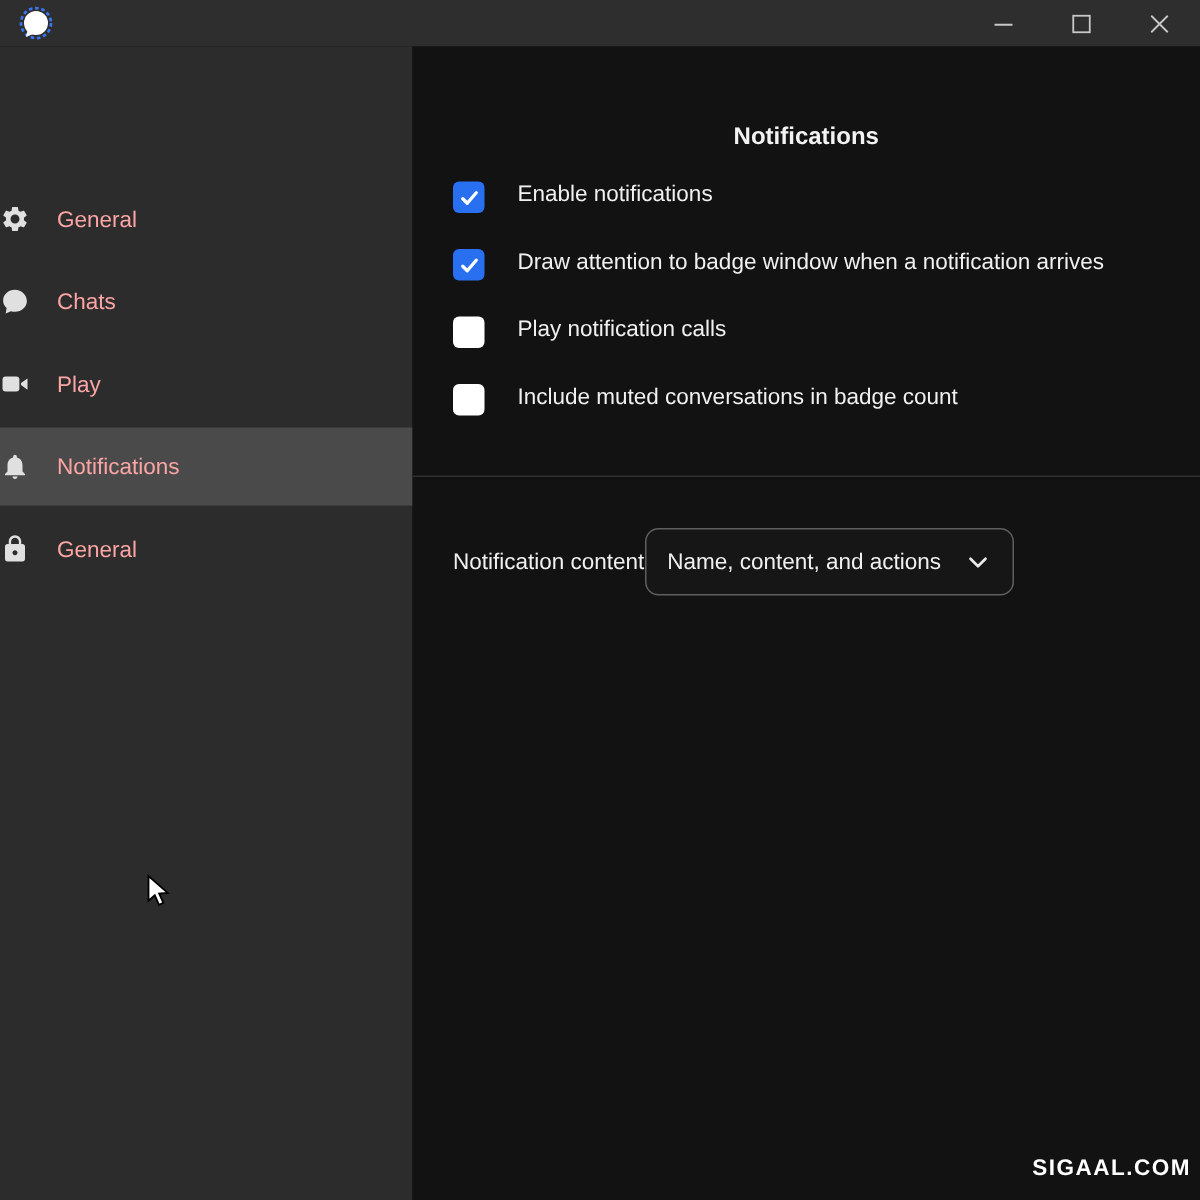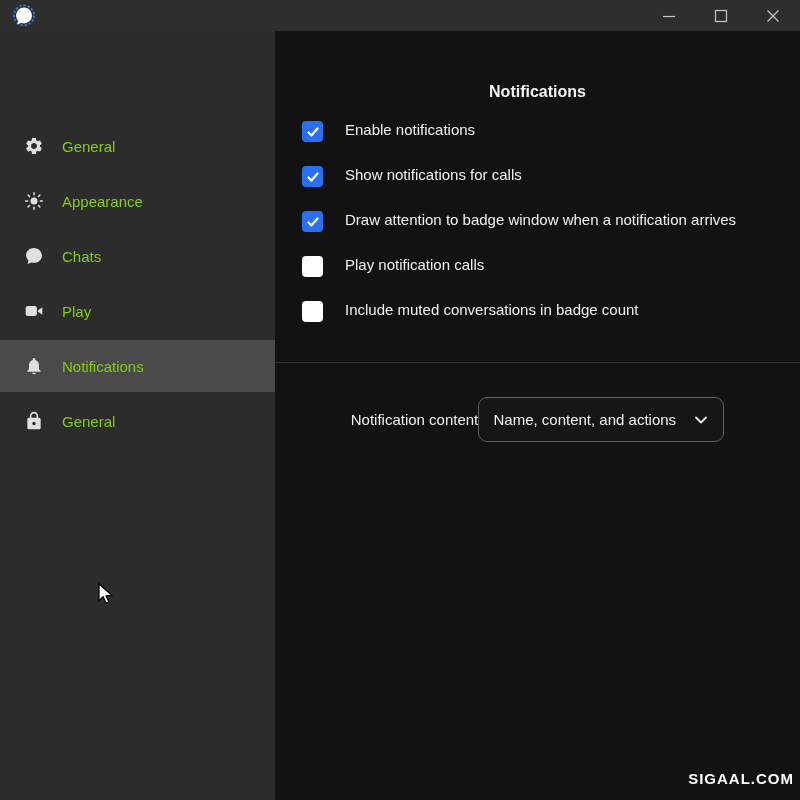--- a/index.html
+++ b/index.html
@@ -32,22 +32,21 @@
   
   .sidebar {
     position: absolute; top: 31px; left: 0;
     width: 275px; height: 769px;
     background: #2c2c2c;
     padding-top: 89px;
   }
   .nav-item {
     height: 52px; margin-bottom: 3px;
     display: flex; align-items: center;
-    padding-left: 24px;
-    color: #84cc16; font-size: 15px;
+    color: #fca5a5; font-size: 15px;
     cursor: pointer;
   }
   .nav-item.selected { background: #4a4a4a; }
   .nav-icon { width: 20px; height: 20px; margin-right: 18px; flex: 0 0 20px; }
   .nav-icon svg { width: 20px; height: 20px; display: block; }
 
   
   .main {
     position: absolute; top: 31px; left: 275px;
     width: 525px; height: 769px;
@@ -75,22 +74,22 @@
   .checkbox.checked svg { display: block; }
   .checkbox-label { font-size: 15px; color: #f0f0f0; }
 
   .divider {
     margin-top: 16px;
     height: 1px; width: 100%;
     background: #2f2f2f;
   }
 
   .content-row {
-    margin-top: 34px; padding: 0 38px;
-    display: flex; align-items: center; justify-content: center;
+    margin-top: 34px; padding: 0 27px;
+    display: flex; align-items: center; justify-content: flex-start;
   }
   .content-label { font-size: 15px; color: #f0f0f0; }
   .dropdown {
     width: 246px; height: 45px;
     border: 1px solid #5f5f5f; border-radius: 9px;
     background: #161616;
     display: flex; align-items: center; justify-content: center;
     gap: 17px;
     font-size: 15px; color: #f0f0f0;
     cursor: pointer;
@@ -140,38 +139,20 @@
 
   <div class="nav-item">
     <span class="nav-icon">
       <svg viewBox="0 0 24 24" fill="#e0e0e0">
           <path d="M19.14,12.94c0.04-0.3,0.06-0.61,0.06-0.94c0-0.32-0.02-0.64-0.07-0.94l2.03-1.58c0.18-0.14,0.23-0.41,0.12-0.61 l-1.92-3.32c-0.12-0.22-0.37-0.29-0.59-0.22l-2.39,0.96c-0.5-0.38-1.03-0.7-1.62-0.94L14.4,2.81c-0.04-0.24-0.24-0.41-0.48-0.41 h-3.84c-0.24,0-0.43,0.17-0.47,0.41L9.25,5.35C8.66,5.59,8.12,5.92,7.63,6.29L5.24,5.33c-0.22-0.08-0.47,0-0.59,0.22L2.74,8.87 C2.62,9.08,2.66,9.34,2.86,9.48l2.03,1.58C4.84,11.36,4.8,11.69,4.8,12s0.02,0.64,0.07,0.94l-2.03,1.58 c-0.18,0.14-0.23,0.41-0.12,0.61l1.92,3.32c0.12,0.22,0.37,0.29,0.59,0.22l2.39-0.96c0.5,0.38,1.03,0.7,1.62,0.94l0.36,2.54 c0.05,0.24,0.24,0.41,0.48,0.41h3.84c0.24,0,0.44-0.17,0.47-0.41l0.36-2.54c0.59-0.24,1.13-0.56,1.62-0.94l2.39,0.96 c0.22,0.08,0.47,0,0.59-0.22l1.92-3.32c0.12-0.22,0.07-0.47-0.12-0.61L19.14,12.94z M12,15.6c-1.98,0-3.6-1.62-3.6-3.6 s1.62-3.6,3.6-3.6s3.6,1.62,3.6,3.6S13.98,15.6,12,15.6z"></path>
         </svg>
     </span>
     <span class="nav-label">General</span>
   </div>
 
-  <div class="nav-item">
-    <span class="nav-icon">
-      <svg viewBox="0 0 24 24">
-          <circle cx="12" cy="12" r="4.2" fill="#e0e0e0"></circle>
-          <g stroke="#e0e0e0" stroke-width="1.8" stroke-linecap="round">
-            <line x1="12" y1="2" x2="12" y2="4.4"></line>
-            <line x1="12" y1="19.6" x2="12" y2="22"></line>
-            <line x1="2" y1="12" x2="4.4" y2="12"></line>
-            <line x1="19.6" y1="12" x2="22" y2="12"></line>
-            <line x1="4.9" y1="4.9" x2="6.6" y2="6.6"></line>
-            <line x1="17.4" y1="17.4" x2="19.1" y2="19.1"></line>
-            <line x1="4.9" y1="19.1" x2="6.6" y2="17.4"></line>
-            <line x1="17.4" y1="6.6" x2="19.1" y2="4.9"></line>
-          </g>
-        </svg>
-    </span>
-    <span class="nav-label">Appearance</span>
-  </div>
 
   <div class="nav-item">
     <span class="nav-icon">
       <svg viewBox="0 0 24 24" fill="#e0e0e0">
           <path d="M12 2.5c-5.3 0-9.5 3.8-9.5 8.6 0 2.4 1.1 4.5 2.8 6L4.5 21.5l4.3-1.7c1 .3 2.1.4 3.2.4 5.3 0 9.5-3.9 9.5-8.6S17.3 2.5 12 2.5z"></path>
         </svg>
     </span>
     <span class="nav-label">Chats</span>
   </div>
 
@@ -209,28 +190,20 @@
   <div class="main-title">Notifications</div>
 
   <div class="checkbox-list">
     <div class="checkbox-row">
       <span class="checkbox checked">
         <svg width="14" height="14" viewBox="0 0 14 14">
             <path d="M2.5 7.5 L5.5 10.5 L11.5 3.5" fill="none" stroke="#ffffff" stroke-width="2.2" stroke-linecap="round" stroke-linejoin="round"></path>
           </svg>
       </span>
       <span class="checkbox-label">Enable notifications</span>
-    </div>
-    <div class="checkbox-row">
-      <span class="checkbox checked">
-        <svg width="14" height="14" viewBox="0 0 14 14">
-            <path d="M2.5 7.5 L5.5 10.5 L11.5 3.5" fill="none" stroke="#ffffff" stroke-width="2.2" stroke-linecap="round" stroke-linejoin="round"></path>
-          </svg>
-      </span>
-      <span class="checkbox-label">Show notifications for calls</span>
     </div>
     <div class="checkbox-row">
       <span class="checkbox checked">
         <svg width="14" height="14" viewBox="0 0 14 14">
             <path d="M2.5 7.5 L5.5 10.5 L11.5 3.5" fill="none" stroke="#ffffff" stroke-width="2.2" stroke-linecap="round" stroke-linejoin="round"></path>
           </svg>
       </span>
       <span class="checkbox-label">Draw attention to badge window when a notification arrives</span>
     </div>
     <div class="checkbox-row">

